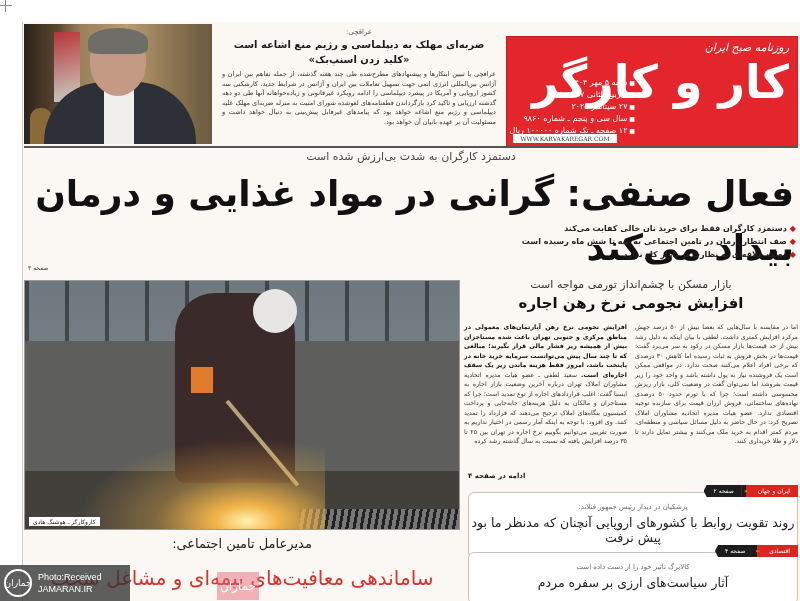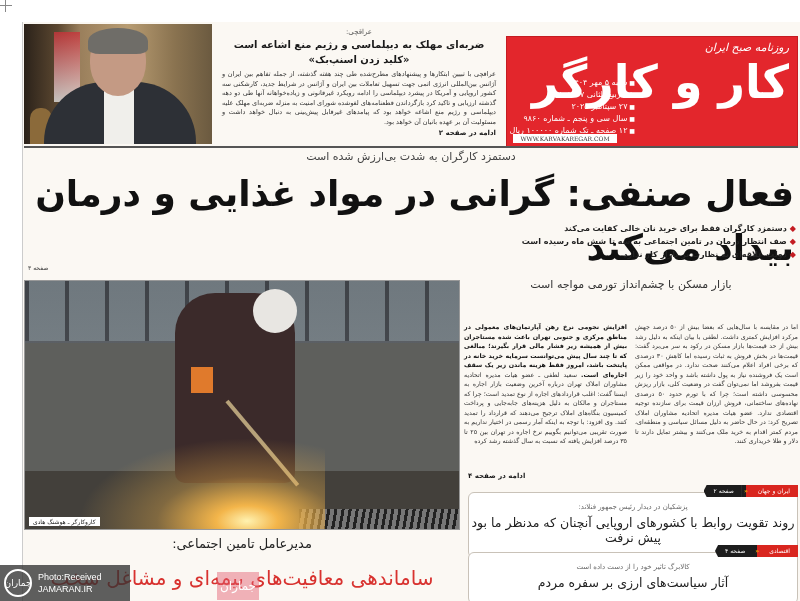--- a/index.html
+++ b/index.html
@@ -118,21 +118,20 @@
     <div class="shirt"></div>
     <div class="head"></div>
     <div class="hair"></div>
   </div>
 
   <div class="lead-story">
     <div class="lead-kicker">عراقچی:</div>
     <div class="lead-title">ضربه‌ای مهلک به دیپلماسی و رژیم منع اشاعه است</div>
     <div class="lead-title">«کلید زدن اسنپ‌بک»</div>
     <div class="lead-body">عراقچی با تبیین ابتکارها و پیشنهادهای مطرح‌شده طی چند هفته گذشته، از جمله تفاهم بین ایران و آژانس بین‌المللی انرژی اتمی جهت تسهیل تعاملات بین ایران و آژانس در شرایط جدید، کارشکنی سه کشور اروپایی و آمریکا در پیشرد دیپلماسی را ادامه رویکرد غیرقانونی و زیاده‌خواهانه آنها طی دو دهه گذشته ارزیابی و تاکید کرد بازگرداندن قطعنامه‌های لغوشده شورای امنیت به منزله ضربه‌ای مهلک علیه دیپلماسی و رژیم منع اشاعه خواهد بود که پیامدهای غیرقابل پیش‌بینی به دنبال خواهد داشت و مسئولیت آن بر عهده بانیان آن خواهد بود.</div>
-    <div class="lead-cont">ادامه در صفحه ۲</div>
   </div>
 
   <div class="rule-top"></div>
 
   <div class="hl-kicker">دستمزد کارگران به شدت بی‌ارزش شده است</div>
   <div class="hl-main">فعال صنفی: گرانی در مواد غذایی و درمان بیداد می‌کند</div>
   <div class="hl-bullets">
     <div><span class="b">◆</span><span>دستمزد کارگران فقط برای خرید نان خالی کفایت می‌کند</span></div>
     <div><span class="b">◆</span><span>صف انتظار درمان در تامین اجتماعی به سه تا شش ماه رسیده است</span></div>
     <div><span class="b">◆</span><span>دولت علاقه‌ای به نظارت بر بازار کار ندارد</span></div>
@@ -153,20 +152,21 @@
   </div>
 
   <div class="ll-kicker">مدیرعامل تامین اجتماعی:</div>
   <div class="ll-title">
     <div>ساماندهی معافیت‌های بیمه‌ای و مشاغل سخت</div>
   </div>
 
   <div class="red-stamp">جماران</div>
 
   <div class="rh-kicker">بازار مسکن با چشم‌انداز تورمی مواجه است</div>
+  <div class="rh-title">افزایش نجومی نرخ رهن اجاره</div>
   <div class="rh-cols">
     <div class="rh-col">
       <span class="bold">افزایش نجومی نرخ رهن آپارتمان‌های معمولی در مناطق مرکزی و جنوبی تهران باعث شده مستاجران بیش از همیشه زیر فشار مالی قرار بگیرند؛ مبالغی که تا چند سال پیش می‌توانست سرمایه خرید خانه در پایتخت باشد، امروز فقط هزینه ماندن زیر یک سقف اجاره‌ای است.</span>
       <span>سعید لطفی ـ عضو هیات مدیره اتحادیه مشاوران املاک تهران درباره آخرین وضعیت بازار اجاره به ایسنا گفت: اغلب قراردادهای اجاره از نوع تمدید است؛ چرا که مستاجران و مالکان به دلیل هزینه‌های جابه‌جایی و پرداخت کمیسیون بنگاه‌های املاک ترجیح می‌دهند که قرارداد را تمدید کنند. وی افزود: با توجه به اینکه آمار رسمی در اختیار نداریم به صورت تقریبی می‌توانیم بگوییم نرخ اجاره در تهران بین ۲۵ تا ۳۵ درصد افزایش یافته که نسبت به سال گذشته رشد کرده</span>
     </div>
     <div class="rh-col">اما در مقایسه با سال‌هایی که بعضا بیش از ۵۰ درصد جهش مرکرد افزایش کمتری داشت. لطفی با بیان اینکه به دلیل رشد بیش از حد قیمت‌ها بازار مسکن در رکود به سر می‌برد گفت: قیمت‌ها در بخش فروش به ثبات رسیده اما کاهش ۳۰ درصدی که برخی افراد اعلام می‌کنند صحت ندارد. در مواقعی ممکن است یک فروشنده نیاز به پول داشته باشد و واحد خود را زیر قیمت بفروشد اما نمی‌توان گفت در وضعیت کلی، بازار ریزش محسوسی داشته است؛ چرا که با تورم حدود ۵۰ درصدی نهاده‌های ساختمانی، فروش ارزان قیمت برای سازنده توجیه اقتصادی ندارد. عضو هیات مدیره اتحادیه مشاوران املاک تصریح کرد: در حال حاضر به دلیل مسائل سیاسی و منطقه‌ای، مردم کمتر اقدام به خرید ملک می‌کنند و بیشتر تمایل دارند تا دلار و طلا خریداری کنند.</div>
   </div>
   <div class="rh-cont">ادامه در صفحه ۴</div>
 
   <div class="box box1">

